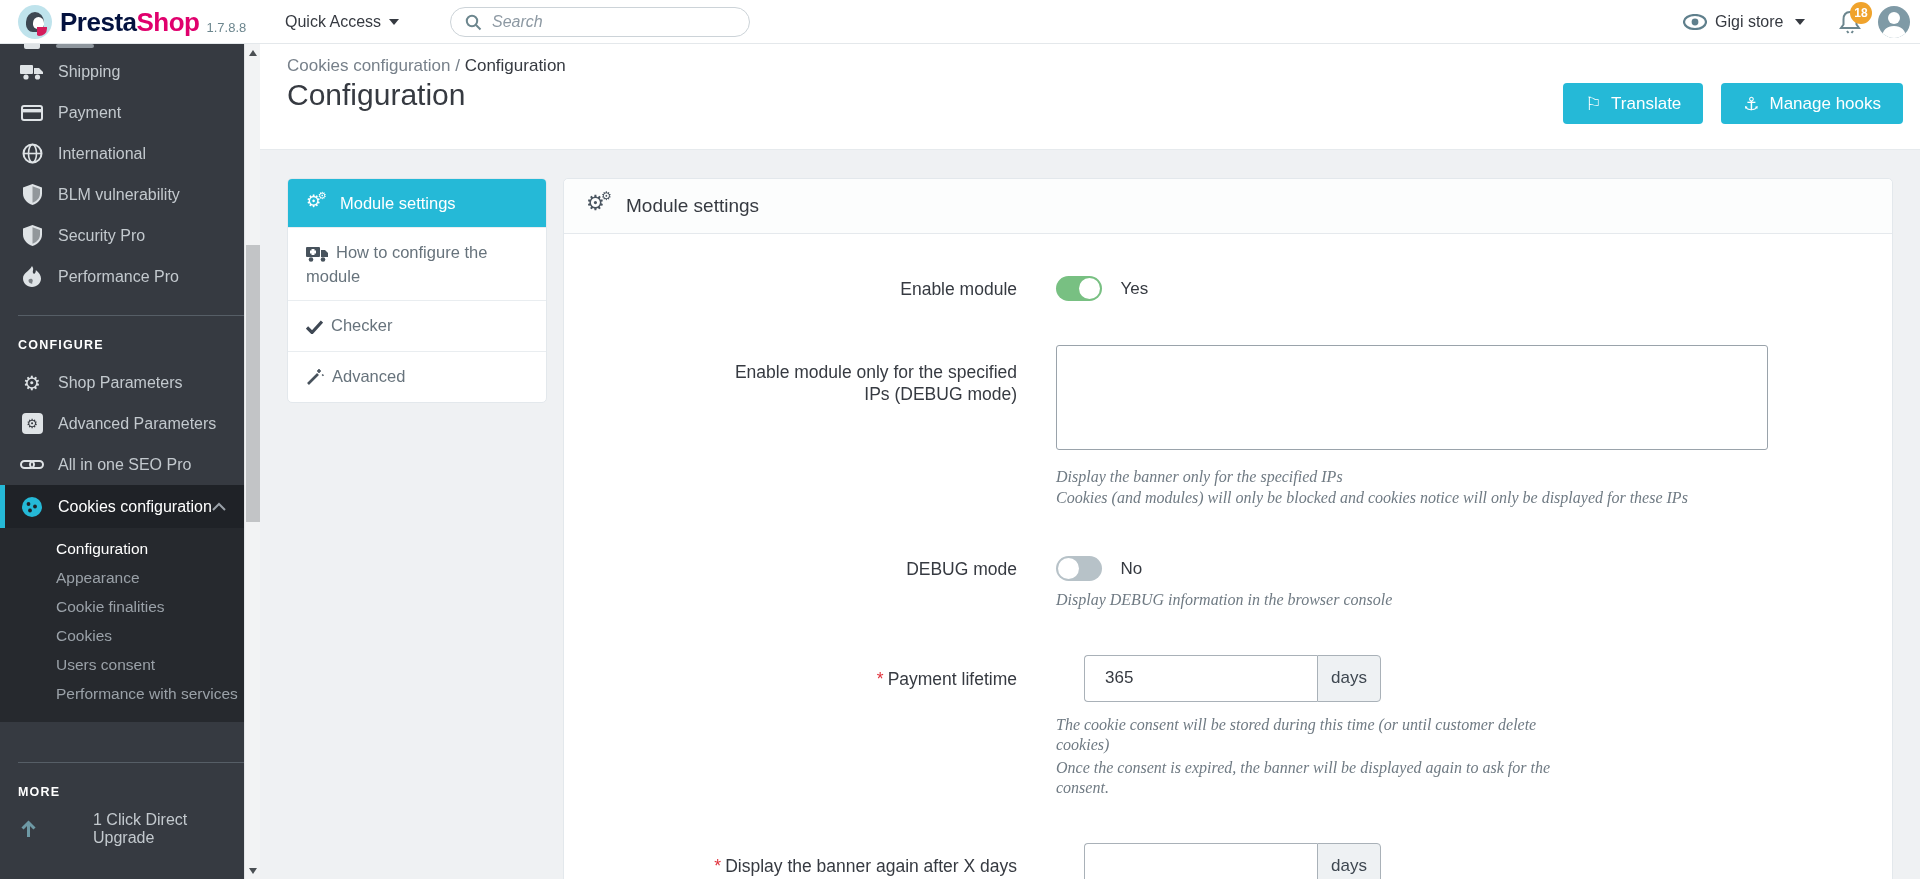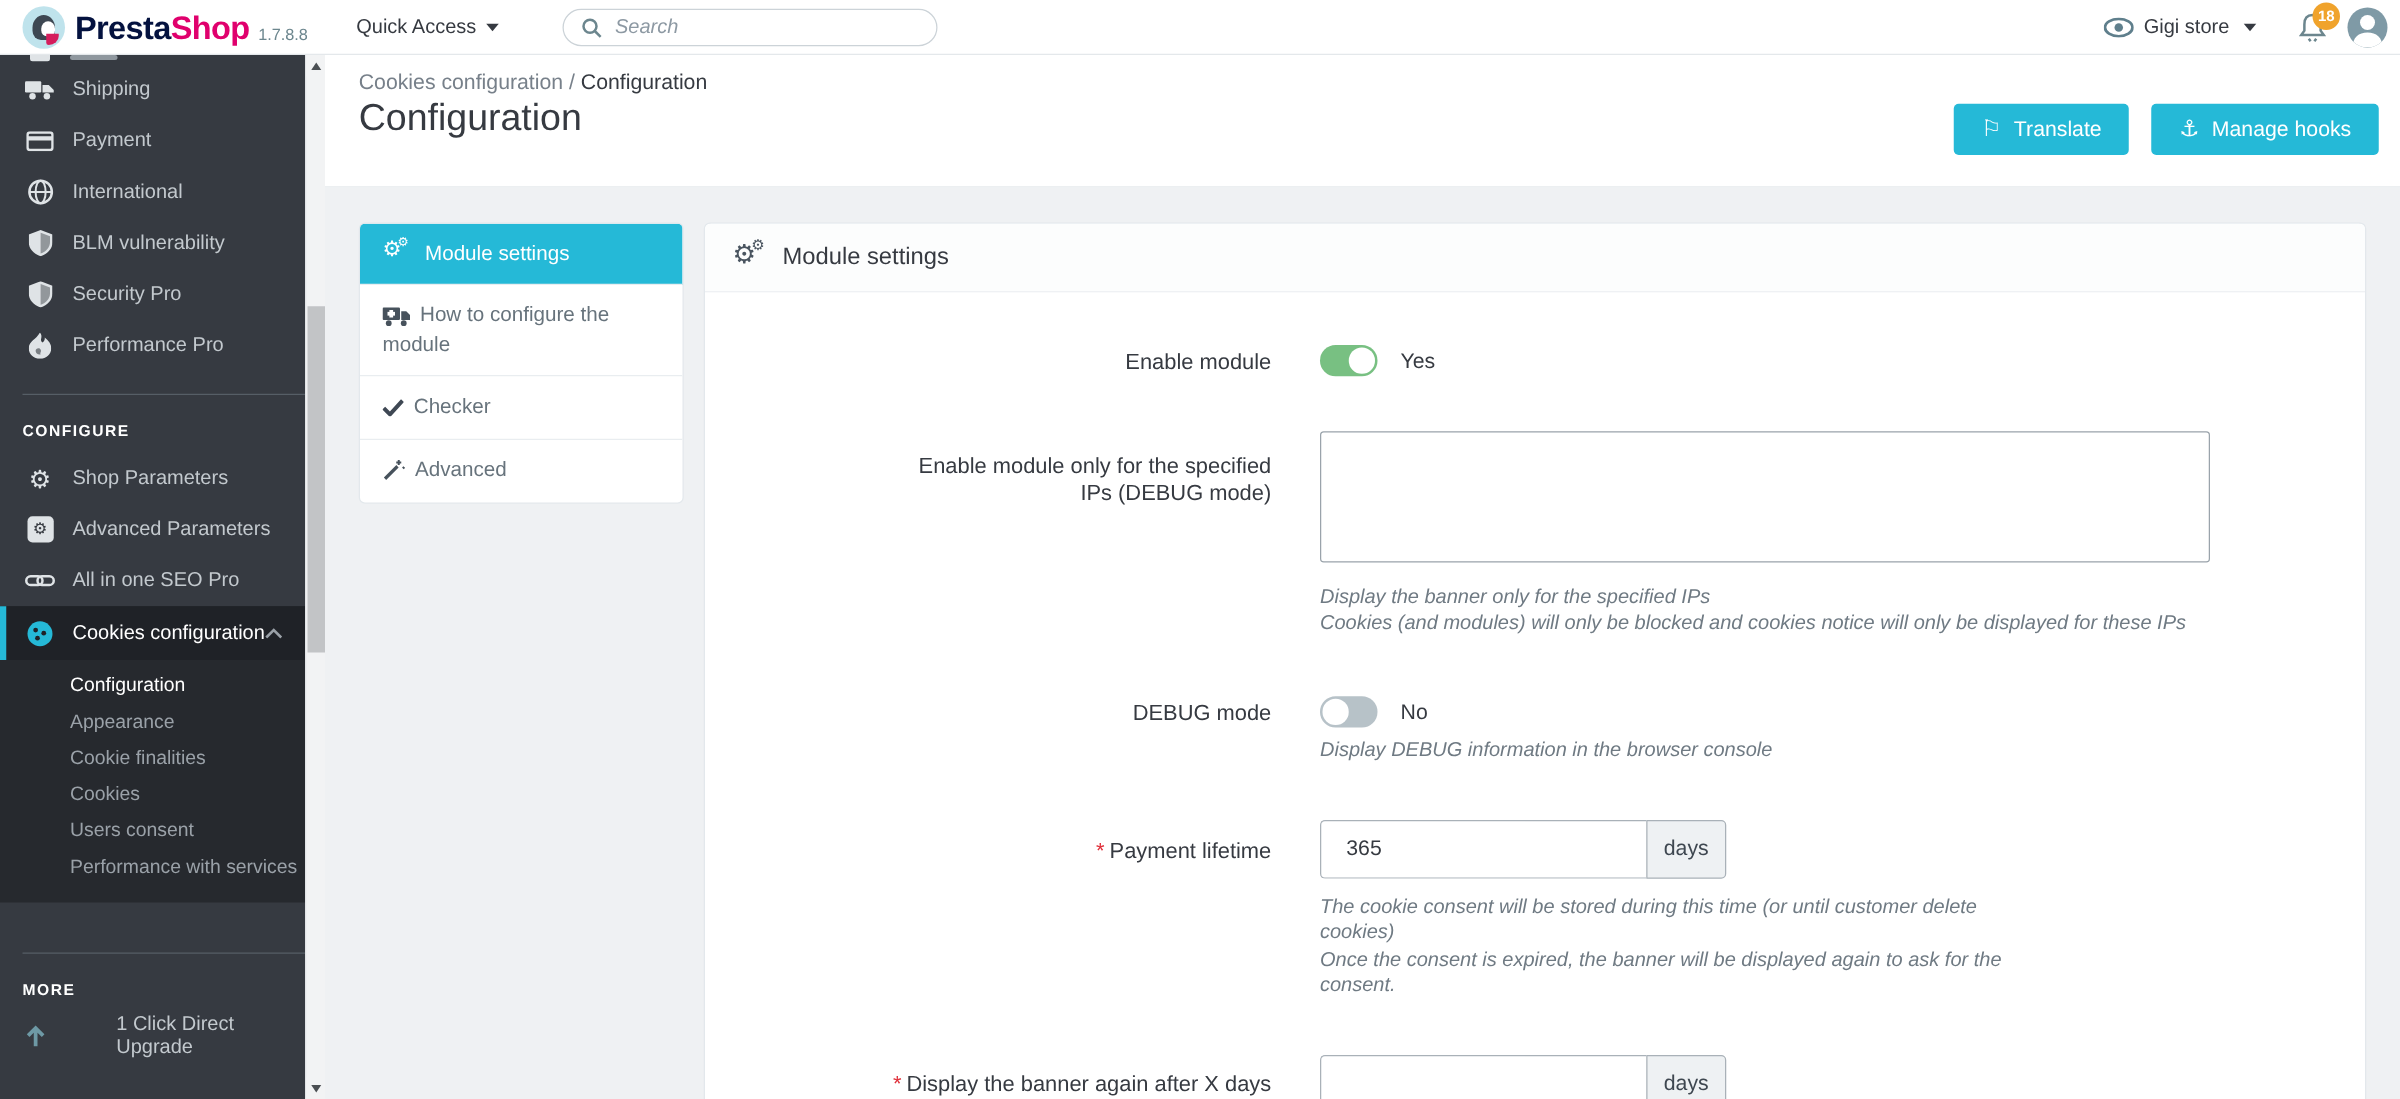--- a/index.html
+++ b/index.html
@@ -93,24 +93,24 @@
 
   .toggle { display:inline-block; width:46px; height:25px; border-radius:13px; position:relative; vertical-align:middle; cursor:pointer; }
   .toggle.on { background:#78c082; }
   .toggle.off { background:#b7c2c8; }
   .toggle .knob { position:absolute; top:2px; width:21px; height:21px; border-radius:50%; background:#fff; }
   .toggle.on .knob { right:2px; } .toggle.off .knob { left:2px; }
   .toggle-label { font-size:17px; color:#363a41; margin-left:14px; vertical-align:middle; }
 
   .textarea { width:712px; height:105px; border:1px solid #9aa3ab; border-radius:3px; background:#fff; resize:none; font-family:"Liberation Sans",sans-serif; font-size:16px; padding:8px 10px; outline:none; color:#363a41; }
   .help { margin-top:13px; font-size:16px; font-style:italic; color:#6f7a83; line-height:20.5px; }
-  .help div { white-space:nowrap; }
+  .help div { white-space:nowrap;font-family:Liberation Serif, serif; }
 
   .input-group { display:flex; width:325px; height:47px; }
-  .input-group input { flex:1; min-width:0; border:1px solid #a9b1b8; border-right:none; border-radius:4px 0 0 4px; font-size:17px; color:#363a41; padding-left:20px; outline:none; font-family:"Liberation Sans",sans-serif; }
+  .input-group input { flex:1; min-width:0; border:1px solid #a9b1b8; border-right:none; border-radius:4px 0 0 4px; font-size:17px; color:#363a41; padding-left:20px; outline:none; font-family:"Liberation Sans",sans-serif;margin-left:28px; }
   .input-addon { width:64px; background:#eef1f3; border:1px solid #a9b1b8; border-radius:0 4px 4px 0; display:flex; align-items:center; justify-content:center; font-size:17px; color:#3e4750; }
 
   .pt2{padding-top:2px;} .pt12{padding-top:12px;} .pt13{padding-top:13px;} .pt16{padding-top:16px;}
   svg { display:block; }
 </style>
 </head>
 <body>
 
 <div class="topbar">
   <div class="brand">

